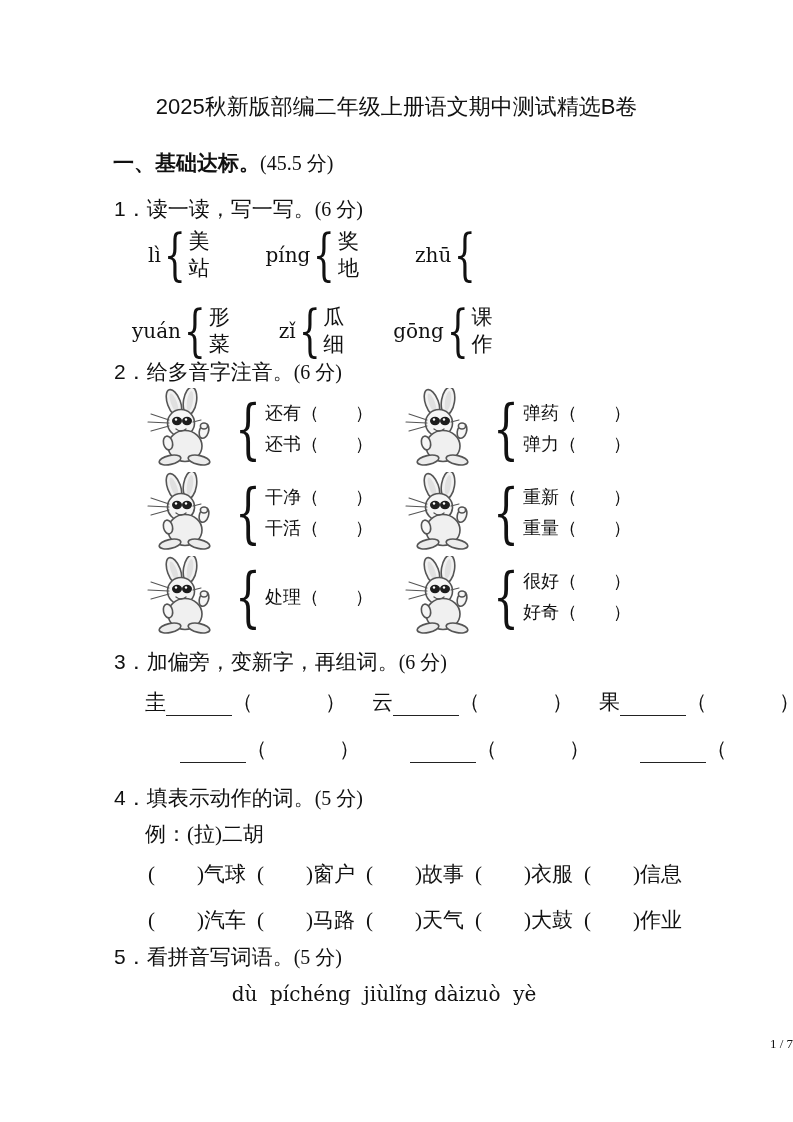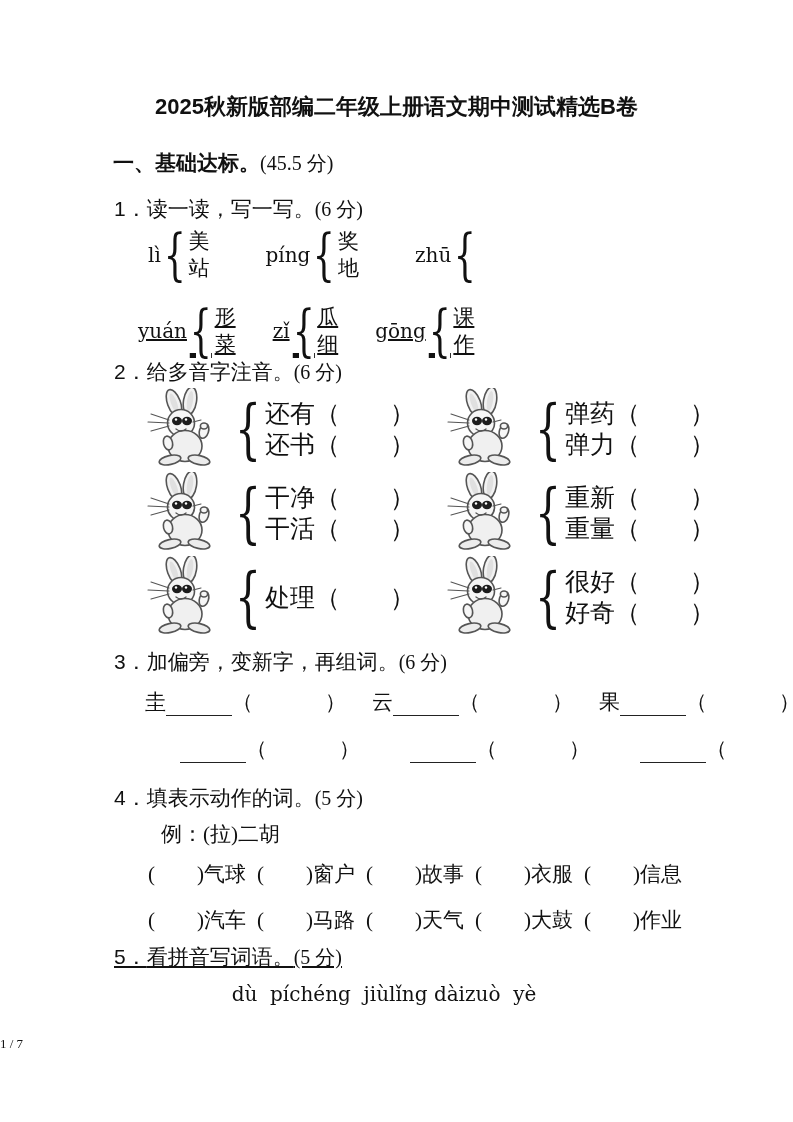--- a/index.html
+++ b/index.html
@@ -1,51 +1,51 @@
 <!DOCTYPE html>
 <html><head>
 <meta charset="utf-8">
 <style>
   html,body{margin:0;padding:0;background:#ffffff;}
   .page{position:relative;width:793px;height:1122px;background:#fff;overflow:hidden;
         font-family:"Liberation Serif","DejaVu Serif",serif;color:#111;}
   .pre{white-space:pre;}
   .title{position:absolute;top:92px;left:0;width:793px;text-align:center;
-         font-family:"Liberation Sans","DejaVu Sans",sans-serif;font-weight:bold;font-size:22px;}
+         font-family:"Liberation Sans","DejaVu Sans",sans-serif;font-weight:normal;font-size:22px;}
   .secheading{position:absolute;top:149px;left:113px;font-size:21px;}
   .secbold{font-family:Liberation Serif, serif;font-weight:bold;}
   .qheading{position:absolute;font-size:21px;}
   .qnum{font-family:"Liberation Sans","DejaVu Sans",sans-serif;}
   .qscore{font-size:20px;}
   
   .prow{position:absolute;display:flex;align-items:flex-end;}
   .pgroup{display:flex;align-items:center;}
   .pinyin{font-size:20px;font-family:"DejaVu Serif","Liberation Serif",serif;}
   .brace{font-size:56px;font-weight:400;line-height:1;transform:scaleX(.62);margin:0 -4px;
          font-family:"DejaVu Serif",serif;}
   .brace.tall{font-size:66px;}
   .pcol{display:flex;flex-direction:column;font-size:21px;line-height:27px;}
-  .pcol2{display:flex;flex-direction:column;font-size:25px;line-height:31px;}
+  .pcol2{display:flex;flex-direction:column;font-size:18px;line-height:31px;}
   
   .rabrow{position:absolute;left:143px;display:flex;}
   .pair{display:flex;align-items:center;}
   .rabbit{flex:0 0 auto;}
   
   .b3row{position:absolute;display:flex;align-items:flex-end;font-size:21px;}
   .b3item{display:flex;align-items:flex-end;}
   .blank{display:inline-block;width:66px;border-bottom:1.6px solid #222;height:22px;}
   .pgap{display:inline-block;width:72px;}
   
   .q4row{position:absolute;left:148px;width:534px;display:flex;justify-content:space-between;
          font-size:21px;}
-  .example{position:absolute;left:145px;font-size:21px;margin-left:16px;}
+  .example{position:absolute;left:145px;font-size:21px;}
   
   .pyrow{position:absolute;left:145px;width:478px;display:flex;justify-content:center;
          font-size:20px;font-family:"DejaVu Serif","Liberation Serif",serif;}
-  .footer{position:absolute;top:1036px;left:0;width:793px;text-align:left;font-size:13px;}
+  .footer{position:absolute;top:1036px;left:0;width:793px;text-align:right;font-size:13px;}
   .defs{position:absolute;width:0;height:0;overflow:hidden;}
 </style>
 </head>
 <body>
 
 <svg class="defs" xmlns="http://www.w3.org/2000/svg">
   <symbol id="rabbit" viewBox="0 0 88 78">
     <g fill="#f2f2f2" stroke="#555" stroke-width="1.6" stroke-linecap="round">
       <ellipse cx="31" cy="15" rx="6.5" ry="14" transform="rotate(-20 31 15)"></ellipse>
       <ellipse cx="47" cy="13" rx="6.5" ry="14" transform="rotate(9 47 13)"></ellipse>
@@ -103,21 +103,21 @@
           <span class="pre">奖</span>
           <span class="pre">地</span>
         </div>
     </div>
     <div class="pgroup">
       <span class="pinyin pre">zhū</span>
       <span class="brace">{</span>
     </div>
   </div>
 
-  <div class="prow" style="top:303px;left:138px;gap:37px;text-decoration:underline;">
+  <div class="prow" style="top:303px;left:132px;gap:49px;">
     <div class="pgroup">
       <span class="pinyin pre">yuán</span>
       <span class="brace">{</span>
       <div class="pcol">
           <span class="pre">形</span>
           <span class="pre">菜</span>
         </div>
     </div>
     <div class="pgroup">
       <span class="pinyin pre">zǐ</span>
@@ -272,21 +272,21 @@
   </div>
 
   <div class="q4row" style="top:906px;">
     <span><span class="pre">(　　)</span><span class="pre">汽车</span></span>
     <span><span class="pre">(　　)</span><span class="pre">马路</span></span>
     <span><span class="pre">(　　)</span><span class="pre">天气</span></span>
     <span><span class="pre">(　　)</span><span class="pre">大鼓</span></span>
     <span><span class="pre">(　　)</span><span class="pre">作业</span></span>
   </div>
 
-  <div class="qheading" style="top:943px;left:114px;text-decoration:underline;">
+  <div class="qheading" style="top:943px;left:114px;">
     <span class="qnum pre">5．</span><span class="pre">看拼音写词语。</span><span class="qscore pre">(5 分)</span>
   </div>
 
   <div class="pyrow" style="top:982px;">
     <span class="pre">dù  pí</span>
     <span class="pre">chéng  jiù</span>
     <span class="pre">lǐng dài</span>
     <span class="pre">zuò  yè</span>
   </div>
 

